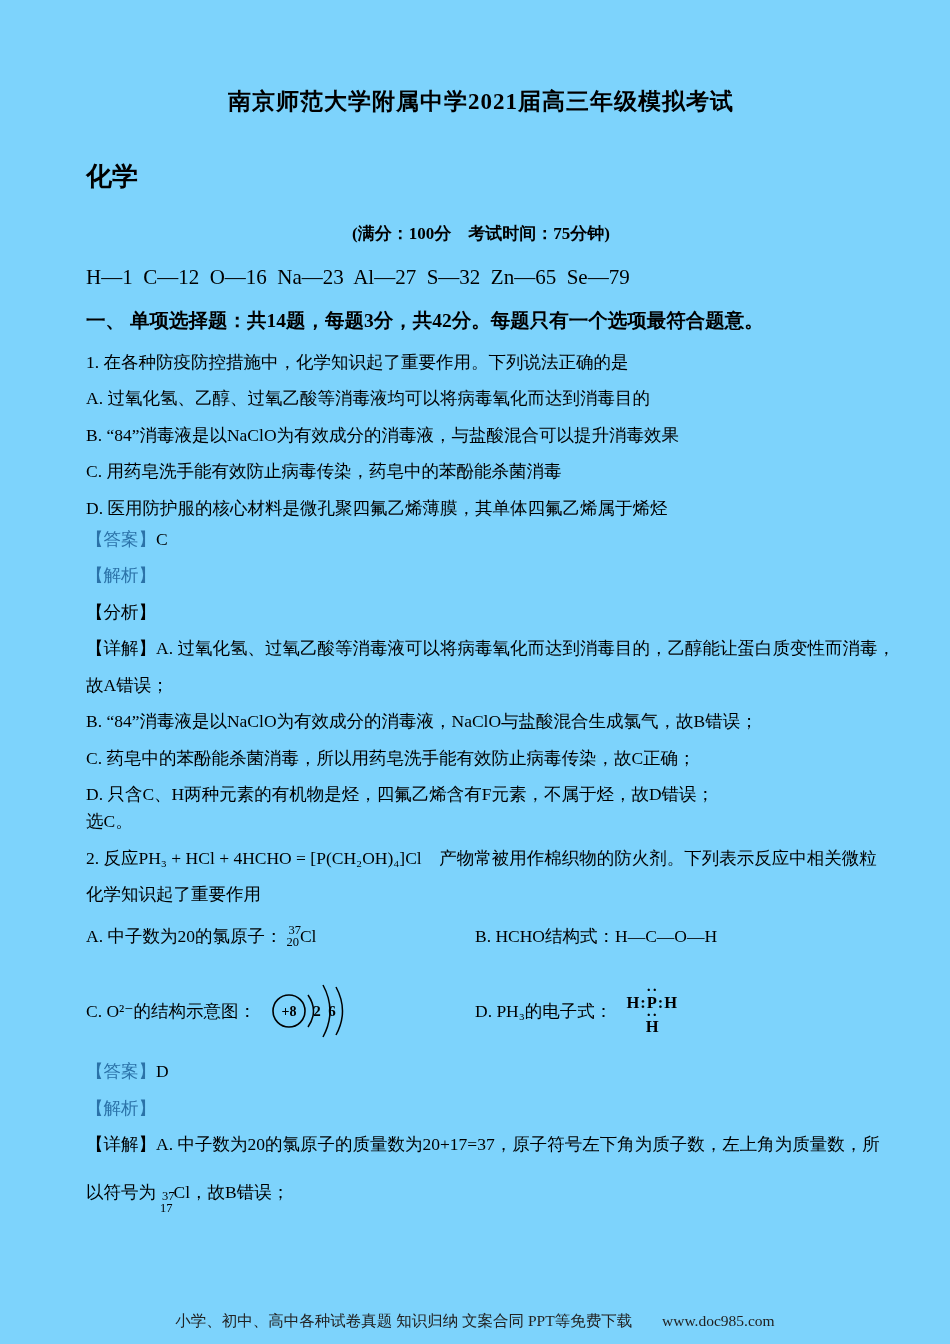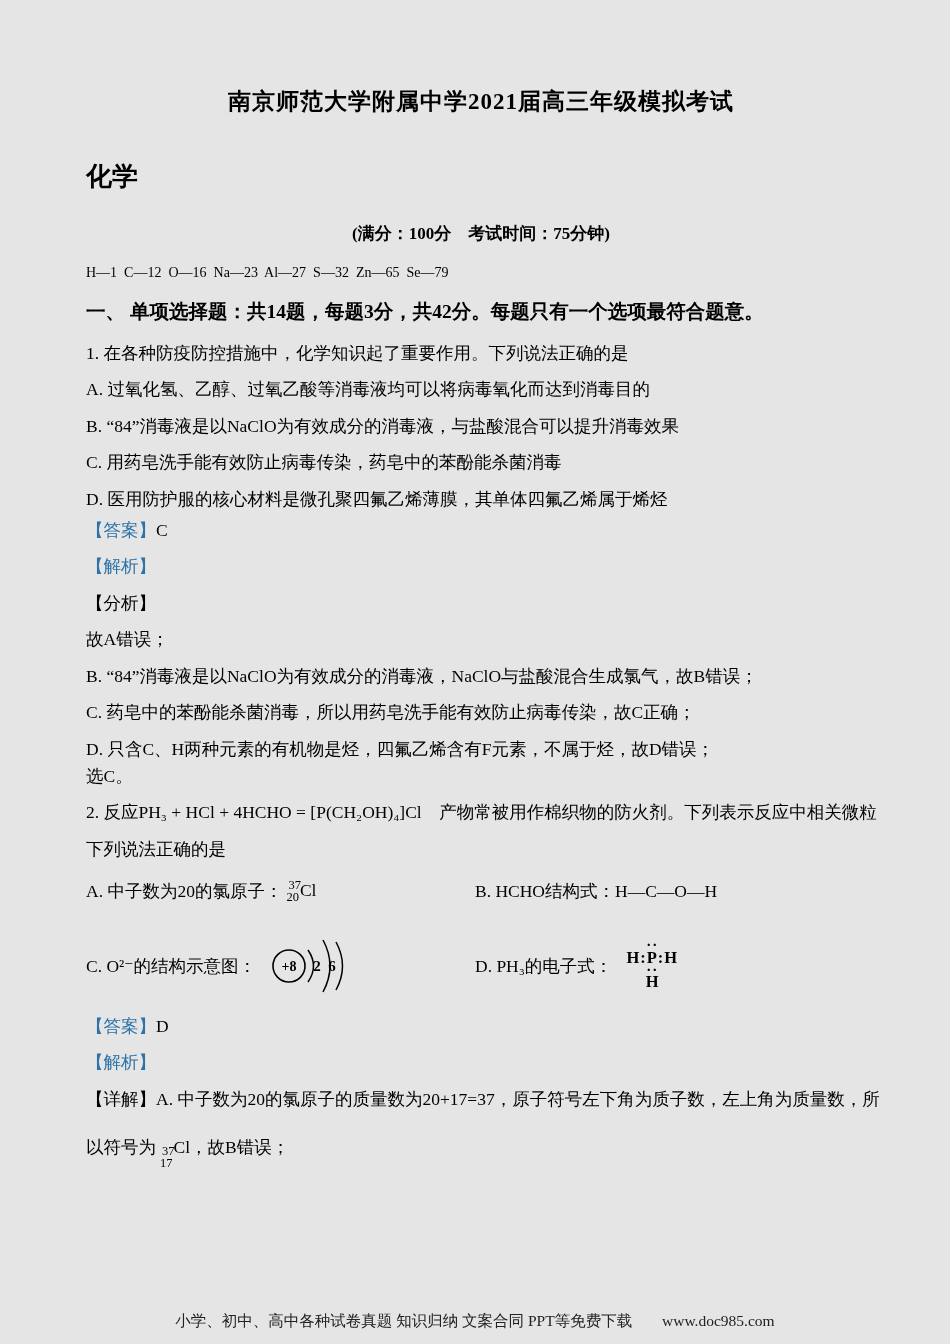--- a/index.html
+++ b/index.html
@@ -1,25 +1,25 @@
 <!DOCTYPE html>
 <html><head>
 <meta charset="utf-8">
 <style>
   * { margin:0; padding:0; box-sizing:border-box; }
   html,body { background:#ffffff; }
   body { width:950px; height:1344px; position:relative;
          font-family:"Liberation Serif","DejaVu Serif",serif; color:#000; }
-  .page { position:absolute; inset:0; width:950px; height:1344px; background:#e5e5e5; overflow:hidden; }
+  .page { position:absolute; inset:0; width:950px; height:1344px; background:#7dd3fc; overflow:hidden; }
   .content { position:absolute; left:86px; top:86px; width:790px; }
 
   .title { font-size:23px; font-weight:bold; text-align:center; letter-spacing:1px; }
   .subject { font-size:26px; font-weight:bold; text-align:left; margin-top:42px; }
   .meta { font-size:17px; font-weight:bold; text-align:center; margin-top:28px; }
-  .masses { font-size:14px; margin-top:20px; white-space:pre; }
+  .masses { font-size:21px; margin-top:20px; white-space:pre; }
   .section { font-size:19.5px; font-weight:bold; margin-top:17px; }
 
   .line { font-size:17.5px; line-height:18px; margin-top:18.5px; white-space:nowrap; }
   .blue { color:#2B72A8; }
 
   .mt9  { margin-top:9px; }
   .mt13 { margin-top:13px; }
   .mt30 { margin-top:30px; }
 
   
@@ -69,28 +69,29 @@
 
     <div class="line mt13">
       <span class="blue">【答案】</span><span>C</span>
     </div>
     <div class="line">
       <span class="blue">【解析】</span>
     </div>
     <div class="line">
       <span>【分析】</span>
     </div>
+    <div class="line">【详解】A. 过氧化氢、过氧乙酸等消毒液可以将病毒氧化而达到消毒目的，乙醇能让蛋白质变性而消毒，</div>
     <div class="line">故A错误；</div>
     <div class="line">B. “84”消毒液是以NaClO为有效成分的消毒液，NaClO与盐酸混合生成氯气，故B错误；</div>
     <div class="line">C. 药皂中的苯酚能杀菌消毒，所以用药皂洗手能有效防止病毒传染，故C正确；</div>
     <div class="line">D. 只含C、H两种元素的有机物是烃，四氟乙烯含有F元素，不属于烃，故D错误；</div>
     <div class="line mt9">选C。</div>
 
     <div class="line">2. 反应PH₃ + HCl + 4HCHO = [P(CH₂OH)₄]Cl　产物常被用作棉织物的防火剂。下列表示反应中相关微粒</div>
-    <div class="line">下列说法正确的是</div>
+    <div class="line">化学知识起了重要作用</div>
 
     <div class="opt-row row1">
       <div class="colA">
         <span>A. 中子数为20的氯原子：</span>
         <span class="isotope">
           <span class="iso-top">37</span>
           <span>20</span>
         </span>
         <span>Cl</span>
       </div>

